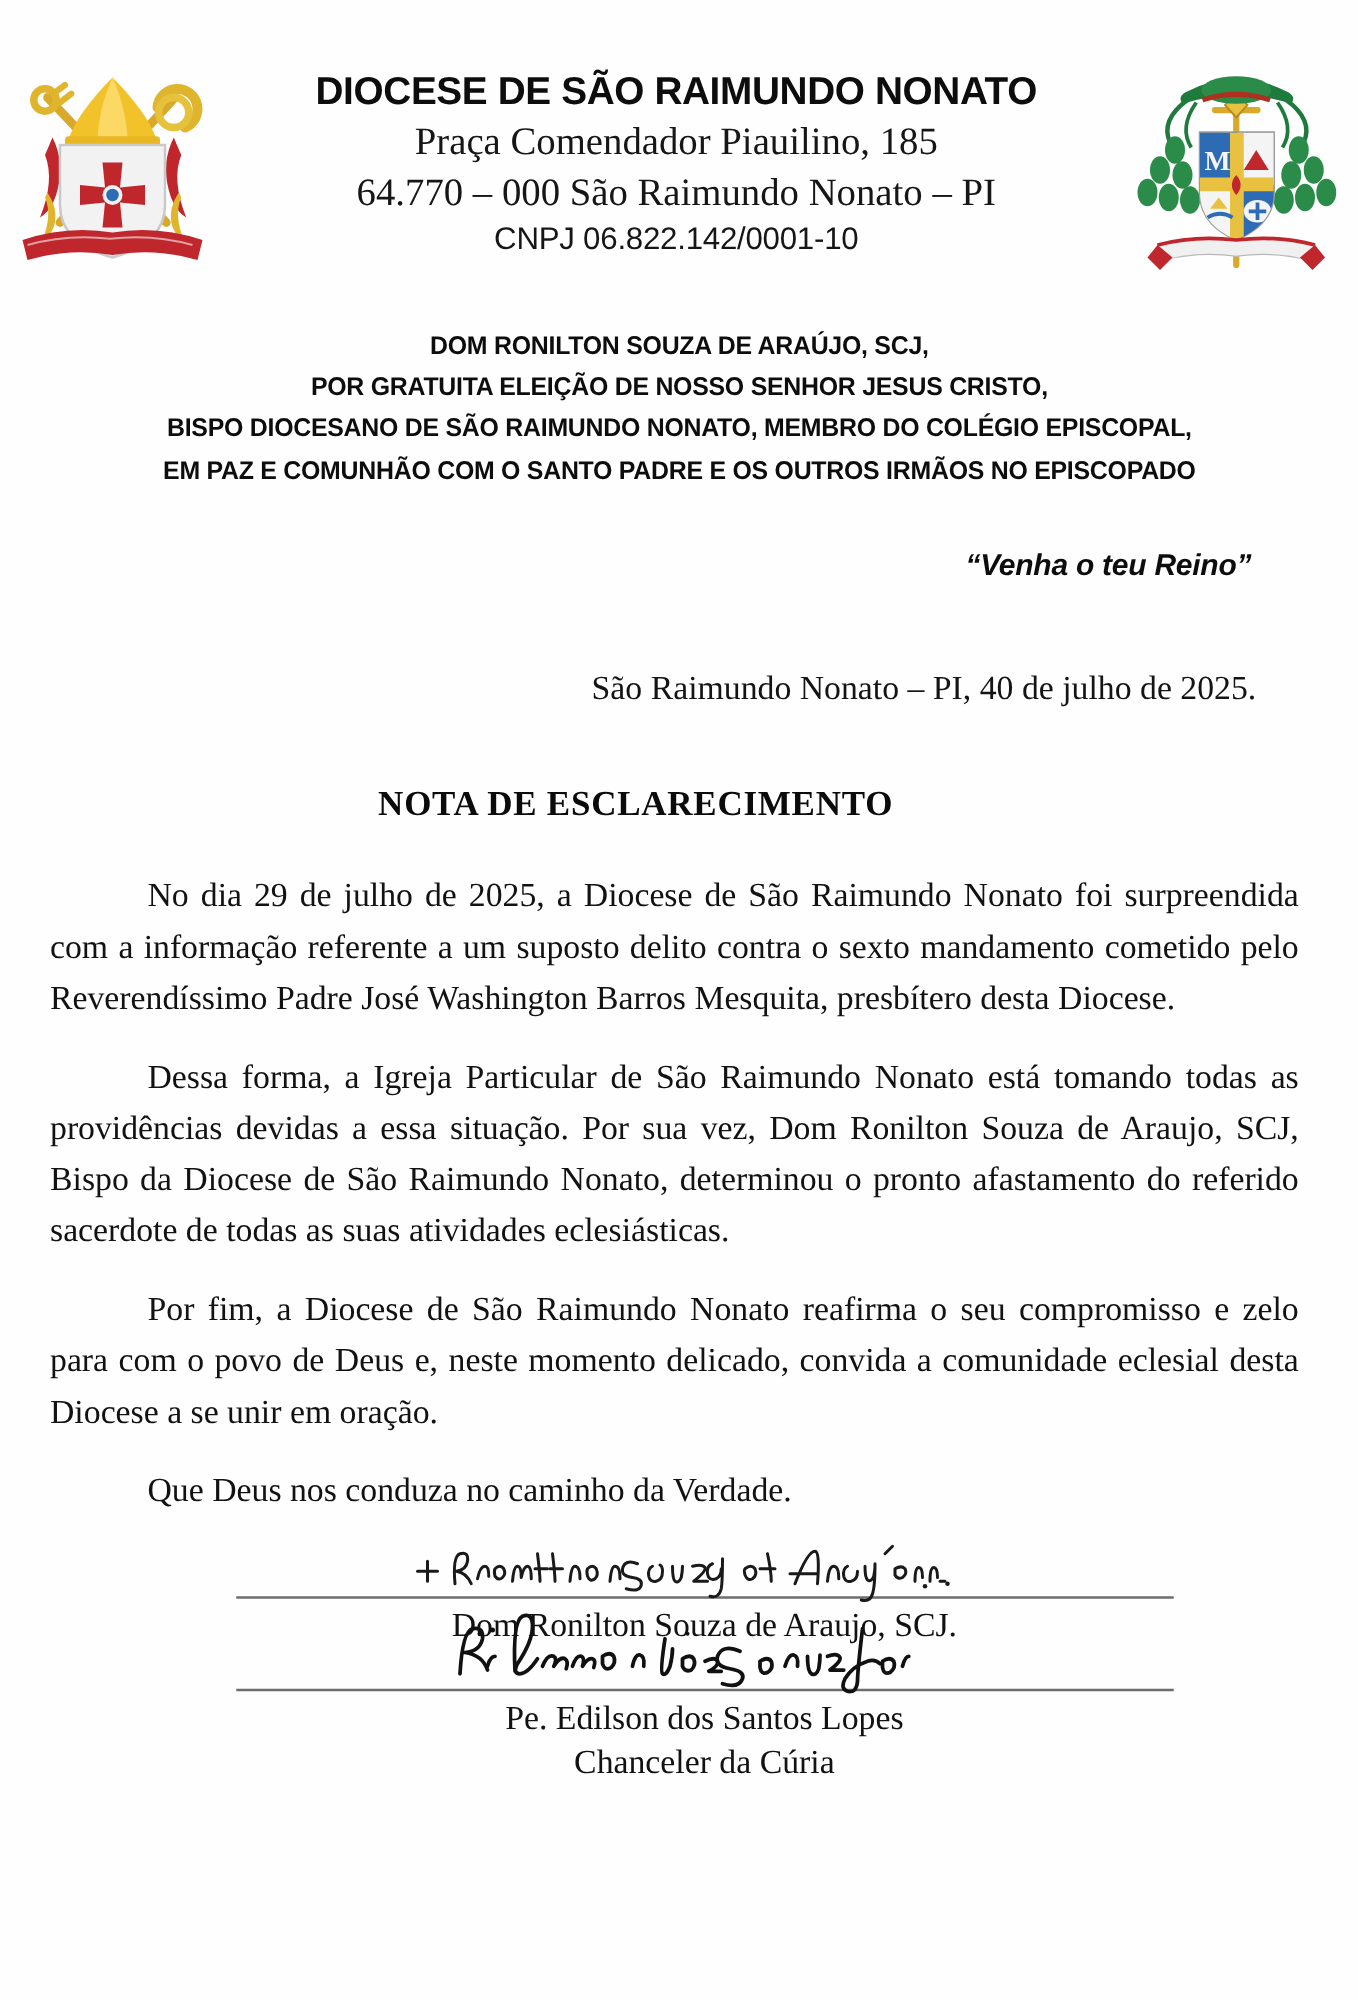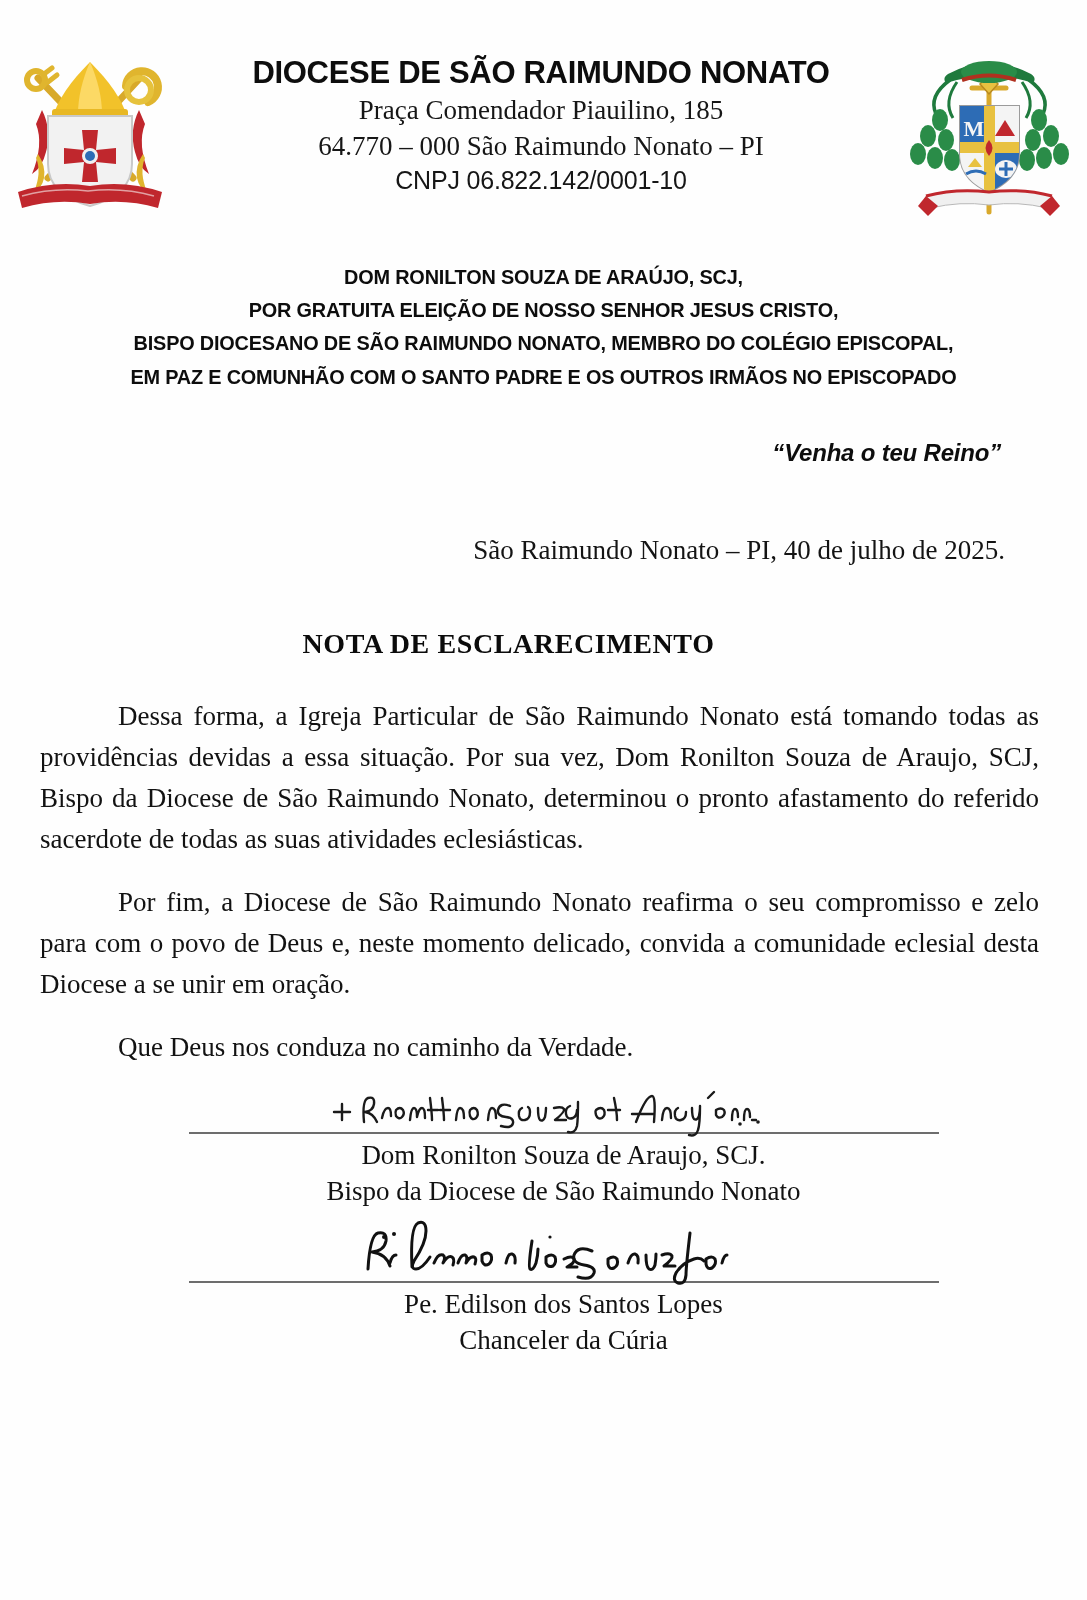--- a/index.html
+++ b/index.html
@@ -55,21 +55,21 @@
     font-family: "Liberation Sans", "DejaVu Sans", sans-serif;
     font-weight: bold;
     font-size: 31px;
     letter-spacing: -0.3px;
     color: #0d0d0d;
     line-height: 1.18;
     white-space: nowrap;
   }
   .addr-line {
     font-family: "Liberation Serif", "DejaVu Serif", serif;
-    font-size: 27px;
+    font-size: 31px;
     line-height: 1.34;
     color: #161616;
     white-space: nowrap;
   }
   .addr-line.cnpj {
     font-family: "Liberation Sans", "DejaVu Sans", sans-serif;
     font-size: 25px;
     letter-spacing: -0.2px;
   }
 
@@ -140,21 +140,21 @@
     text-align: left;
   }
 
   
   .sig-block {
     position: relative;
     text-align: center;
     padding-left: 40px;
   }
   .sig-block.first { margin-top: 64px; }
-  .sig-block.second { margin-top: 72px; }
+  .sig-block.second { margin-top: 32px; }
 
   .sig-rule {
     width: 750px;
     height: 2px;
     background: #6d6d6d;
     margin: 0 auto;
   }
   .sig-script {
     position: absolute;
     left: 0;
@@ -304,20 +304,21 @@
     <div class="bl">EM PAZ E COMUNHÃO COM O SANTO PADRE E OS OUTROS IRMÃOS NO EPISCOPADO</div>
   </div>
 
   <div class="motto">“Venha o teu Reino”</div>
 
   <div class="date-line">São Raimundo Nonato – PI, 40 de julho de 2025.</div>
 
   <div class="doc-title">NOTA DE ESCLARECIMENTO</div>
 
   <div class="body-wrap">
+    <p class="para">No dia 29 de julho de 2025, a Diocese de São Raimundo Nonato foi surpreendida com a informação referente a um suposto delito contra o sexto mandamento cometido pelo Reverendíssimo Padre José Washington Barros Mesquita, presbítero desta Diocese.</p>
     <p class="para">Dessa forma, a Igreja Particular de São Raimundo Nonato está tomando todas as providências devidas a essa situação. Por sua vez, Dom Ronilton Souza de Araujo, SCJ, Bispo da Diocese de São Raimundo Nonato, determinou o pronto afastamento do referido sacerdote de todas as suas atividades eclesiásticas.</p>
     <p class="para">Por fim, a Diocese de São Raimundo Nonato reafirma o seu compromisso e zelo para com o povo de Deus e, neste momento delicado, convida a comunidade eclesial desta Diocese a se unir em oração.</p>
     <p class="para last">Que Deus nos conduza no caminho da Verdade.</p>
   </div>
 
   <div class="sig-block first">
     <div class="sig-script s1">
       <svg width="440" height="62" viewBox="0 0 440 62" aria-hidden="true">
         <g fill="none" stroke="#1a1a1a" stroke-width="2.4" stroke-linecap="round" stroke-linejoin="round">
           <path d="M10 36 h16 M18 28 v16"></path>
@@ -345,21 +346,20 @@
           <path d="M392 34 q5 -3 8 0 q2 4 -2 7 q-4 2 -6 -2z"></path>
           <path d="M408 44 q0 -11 3 -11 q3 0 3 8"></path>
           <path d="M420 44 q0 -11 3 -11 q3 0 3 8 M428 44 h4"></path>
         </g>
         <circle cx="416" cy="48" r="1.8" fill="#1a1a1a"></circle>
         <circle cx="434" cy="46" r="1.8" fill="#1a1a1a"></circle>
       </svg>
     </div>
     <div class="sig-rule"></div>
     <div class="sig-name">Dom Ronilton Souza de Araujo, SCJ.</div>
-    <div class="sig-role">Bispo da Diocese de São Raimundo Nonato</div>
   </div>
 
   <div class="sig-block second">
     <div class="sig-script s2">
       <svg width="380" height="78" viewBox="0 0 380 78" aria-hidden="true">
         <g fill="none" stroke="#111111" stroke-width="3" stroke-linecap="round" stroke-linejoin="round">
           <path d="M14 62 q2 -34 10 -36 q9 -2 8 8 q-2 10 -14 11 q14 2 18 14"></path>
           <path d="M36 56 q2 -8 6 -8"></path>
           <path d="M58 60 q-2 -40 6 -44 q8 -3 8 8 q0 12 -12 30 q-4 8 2 8 q6 0 14 -12"></path>
           <path d="M80 56 q4 -10 9 -8 q3 2 0 8 q5 -8 9 -6 q3 2 1 8"></path>

